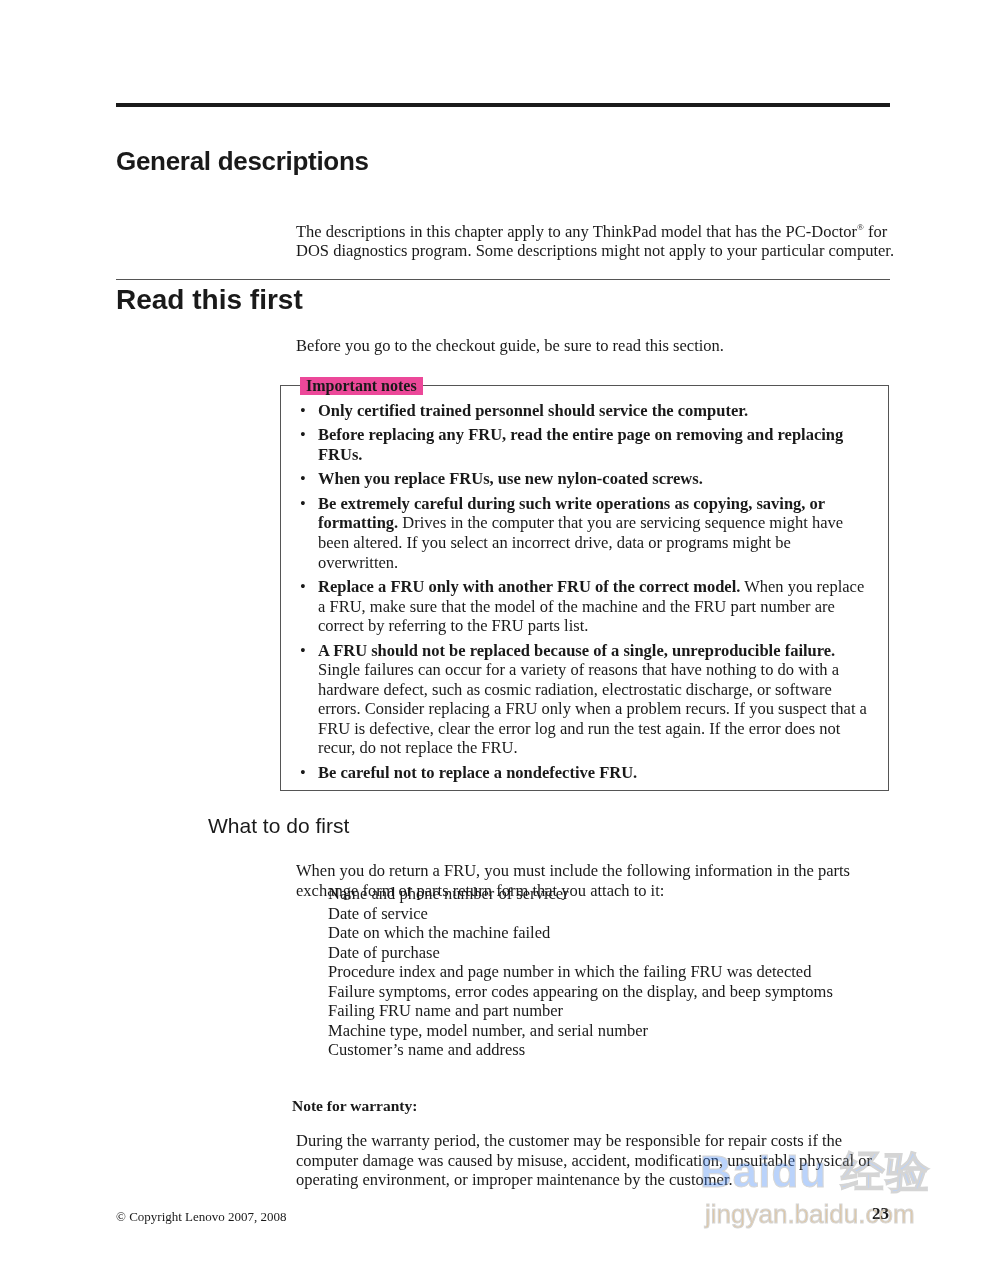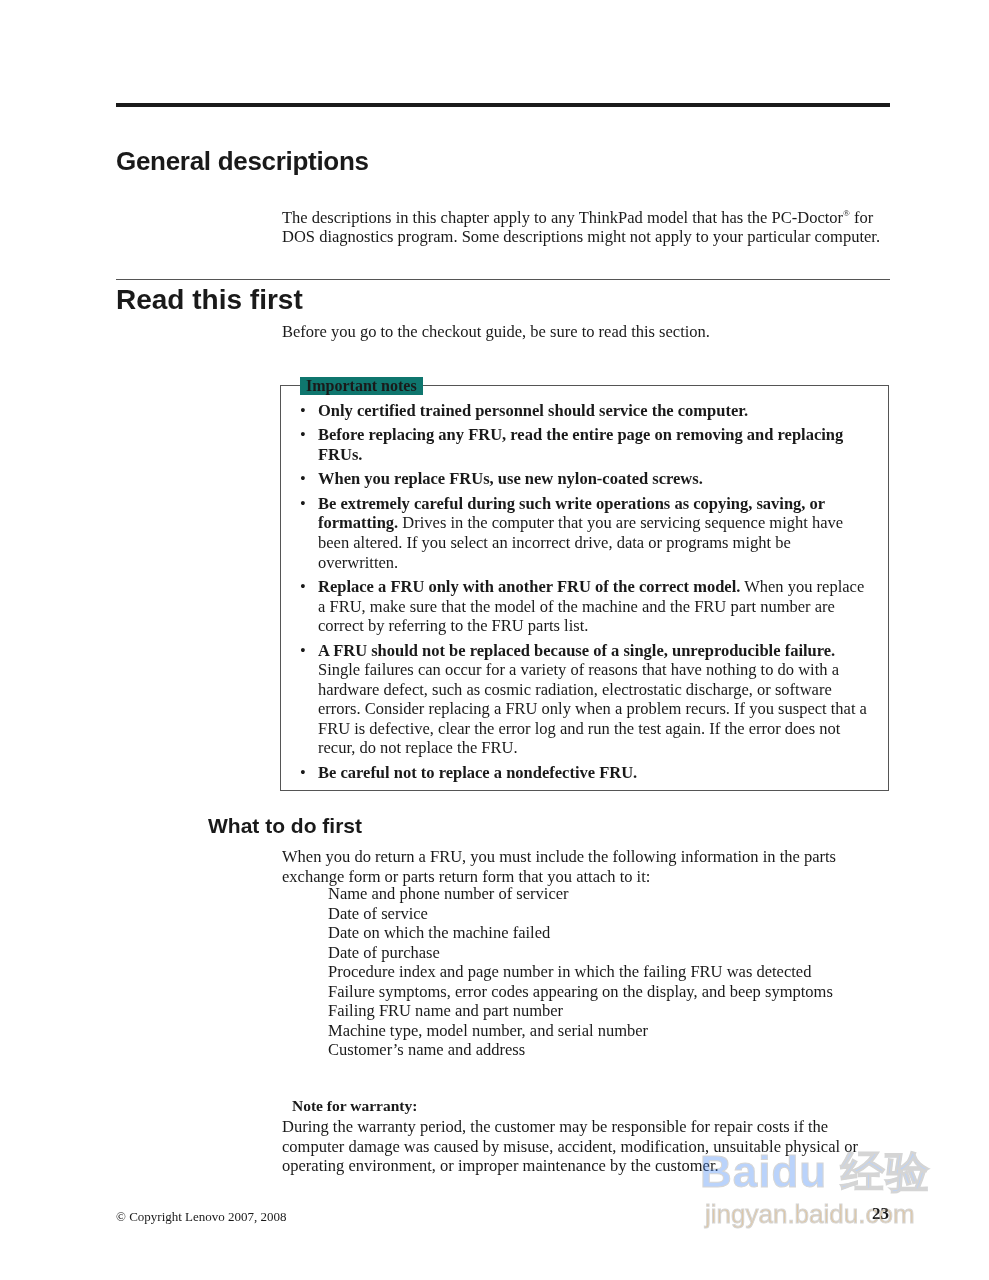--- a/index.html
+++ b/index.html
@@ -2,32 +2,32 @@
 <html><head>
   <meta charset="utf-8">
   <style>
     html, body { margin: 0; padding: 0; }
     body {
       width: 989px; height: 1280px; background: #ffffff; position: relative;
       font-family: "Liberation Serif", "DejaVu Serif", serif; color: #1a1a1a; overflow: hidden;
     }
     .top-rule { position: absolute; left: 116px; top: 103px; width: 774px; height: 4px; background: #1a1a1a; }
     .h1 { position: absolute; left: 116px; top: 146px; font-family: Liberation Sans, sans-serif; font-weight: bold; font-size: 26px; letter-spacing: -0.3px; margin: 0; }
-    .body-text { position: absolute; left: 280px; font-size: 16.5px; line-height: 19.6px; margin: 2px; width: 610px; }
+    .body-text { position: absolute; left: 280px; font-size: 16.5px; line-height: 19.6px; margin: 16px; width: 610px; }
     .intro { top: 202px; }
     .rule2 { position: absolute; left: 116px; top: 279px; width: 774px; height: 1px; background: #555; }
     .h2 { position: absolute; left: 116px; top: 284px; font-family: Liberation Sans, sans-serif; font-weight: bold; font-size: 28px; margin: 0; }
     .read-intro { top: 320px; }
     .notes-box { position: absolute; left: 280px; top: 385px; width: 609px; height: 406px; border: 1px solid #555; box-sizing: border-box; }
-    .notes-title { position: absolute; left: 300px; top: 377px; background: #0f766e; padding: 0 6px; font-weight: bold; font-size: 16px; }
+    .notes-title { position: absolute; left: 300px; top: 377px; background: #ec4899; padding: 0 6px; font-weight: bold; font-size: 16px; }
     .notes-list { position: absolute; left: 298px; top: 401px; width: 570px; margin: 0; padding: 0; list-style: none; font-size: 16.5px; line-height: 19.6px; }
     .notes-list li { position: relative; padding-left: 20px; margin-bottom: 4.8px; }
     .notes-list li .bullet { position: absolute; left: 2px; top: 0; }
     .notes-list b { font-weight: bold; }
-    .h3 { position: absolute; left: 208px; top: 814px; font-family: "Liberation Sans", "DejaVu Sans", sans-serif; font-weight: bold; font-size: 21px; margin: 0; }
+    .h3 { position: absolute; left: 208px; top: 814px; font-family: "Liberation Sans", "DejaVu Sans", sans-serif; font-weight: normal; font-size: 21px; margin: 0; }
     .whattodo { top: 845px; }
     .info-list { position: absolute; left: 328px; top: 884px; margin: 0; padding: 0; list-style: none; font-size: 16.5px; line-height: 19.5px; width: 560px; }
     .warranty-title { position: absolute; left: 280px; top: 1097px; font-weight: bold; font-size: 15.5px; margin-left: 12px; }
     .warranty-text { top: 1115px; }
     .copyright { position: absolute; left: 116px; top: 1209px; font-size: 13px; }
     .page-num { position: absolute; left: 872px; top: 1204px; font-weight: bold; font-size: 17px; }
     .watermark { position: absolute; left: 700px; top: 1143px; width: 235px; height: 100px; opacity: 0.35; color: #9a9a9a; }
     .watermark .wm1 { position: absolute; left: 0; top: 0; font-family: "Liberation Sans", sans-serif; font-weight: bold; font-size: 44px; -webkit-text-stroke: 1px #888; color: #3b82f6; letter-spacing: 1px; }
     .watermark .wm2 { position: absolute; left: 5px; top: 56px; font-family: "Liberation Sans", sans-serif; font-size: 26px; -webkit-text-stroke: 1px #888; color: #a16207; }
   </style>

